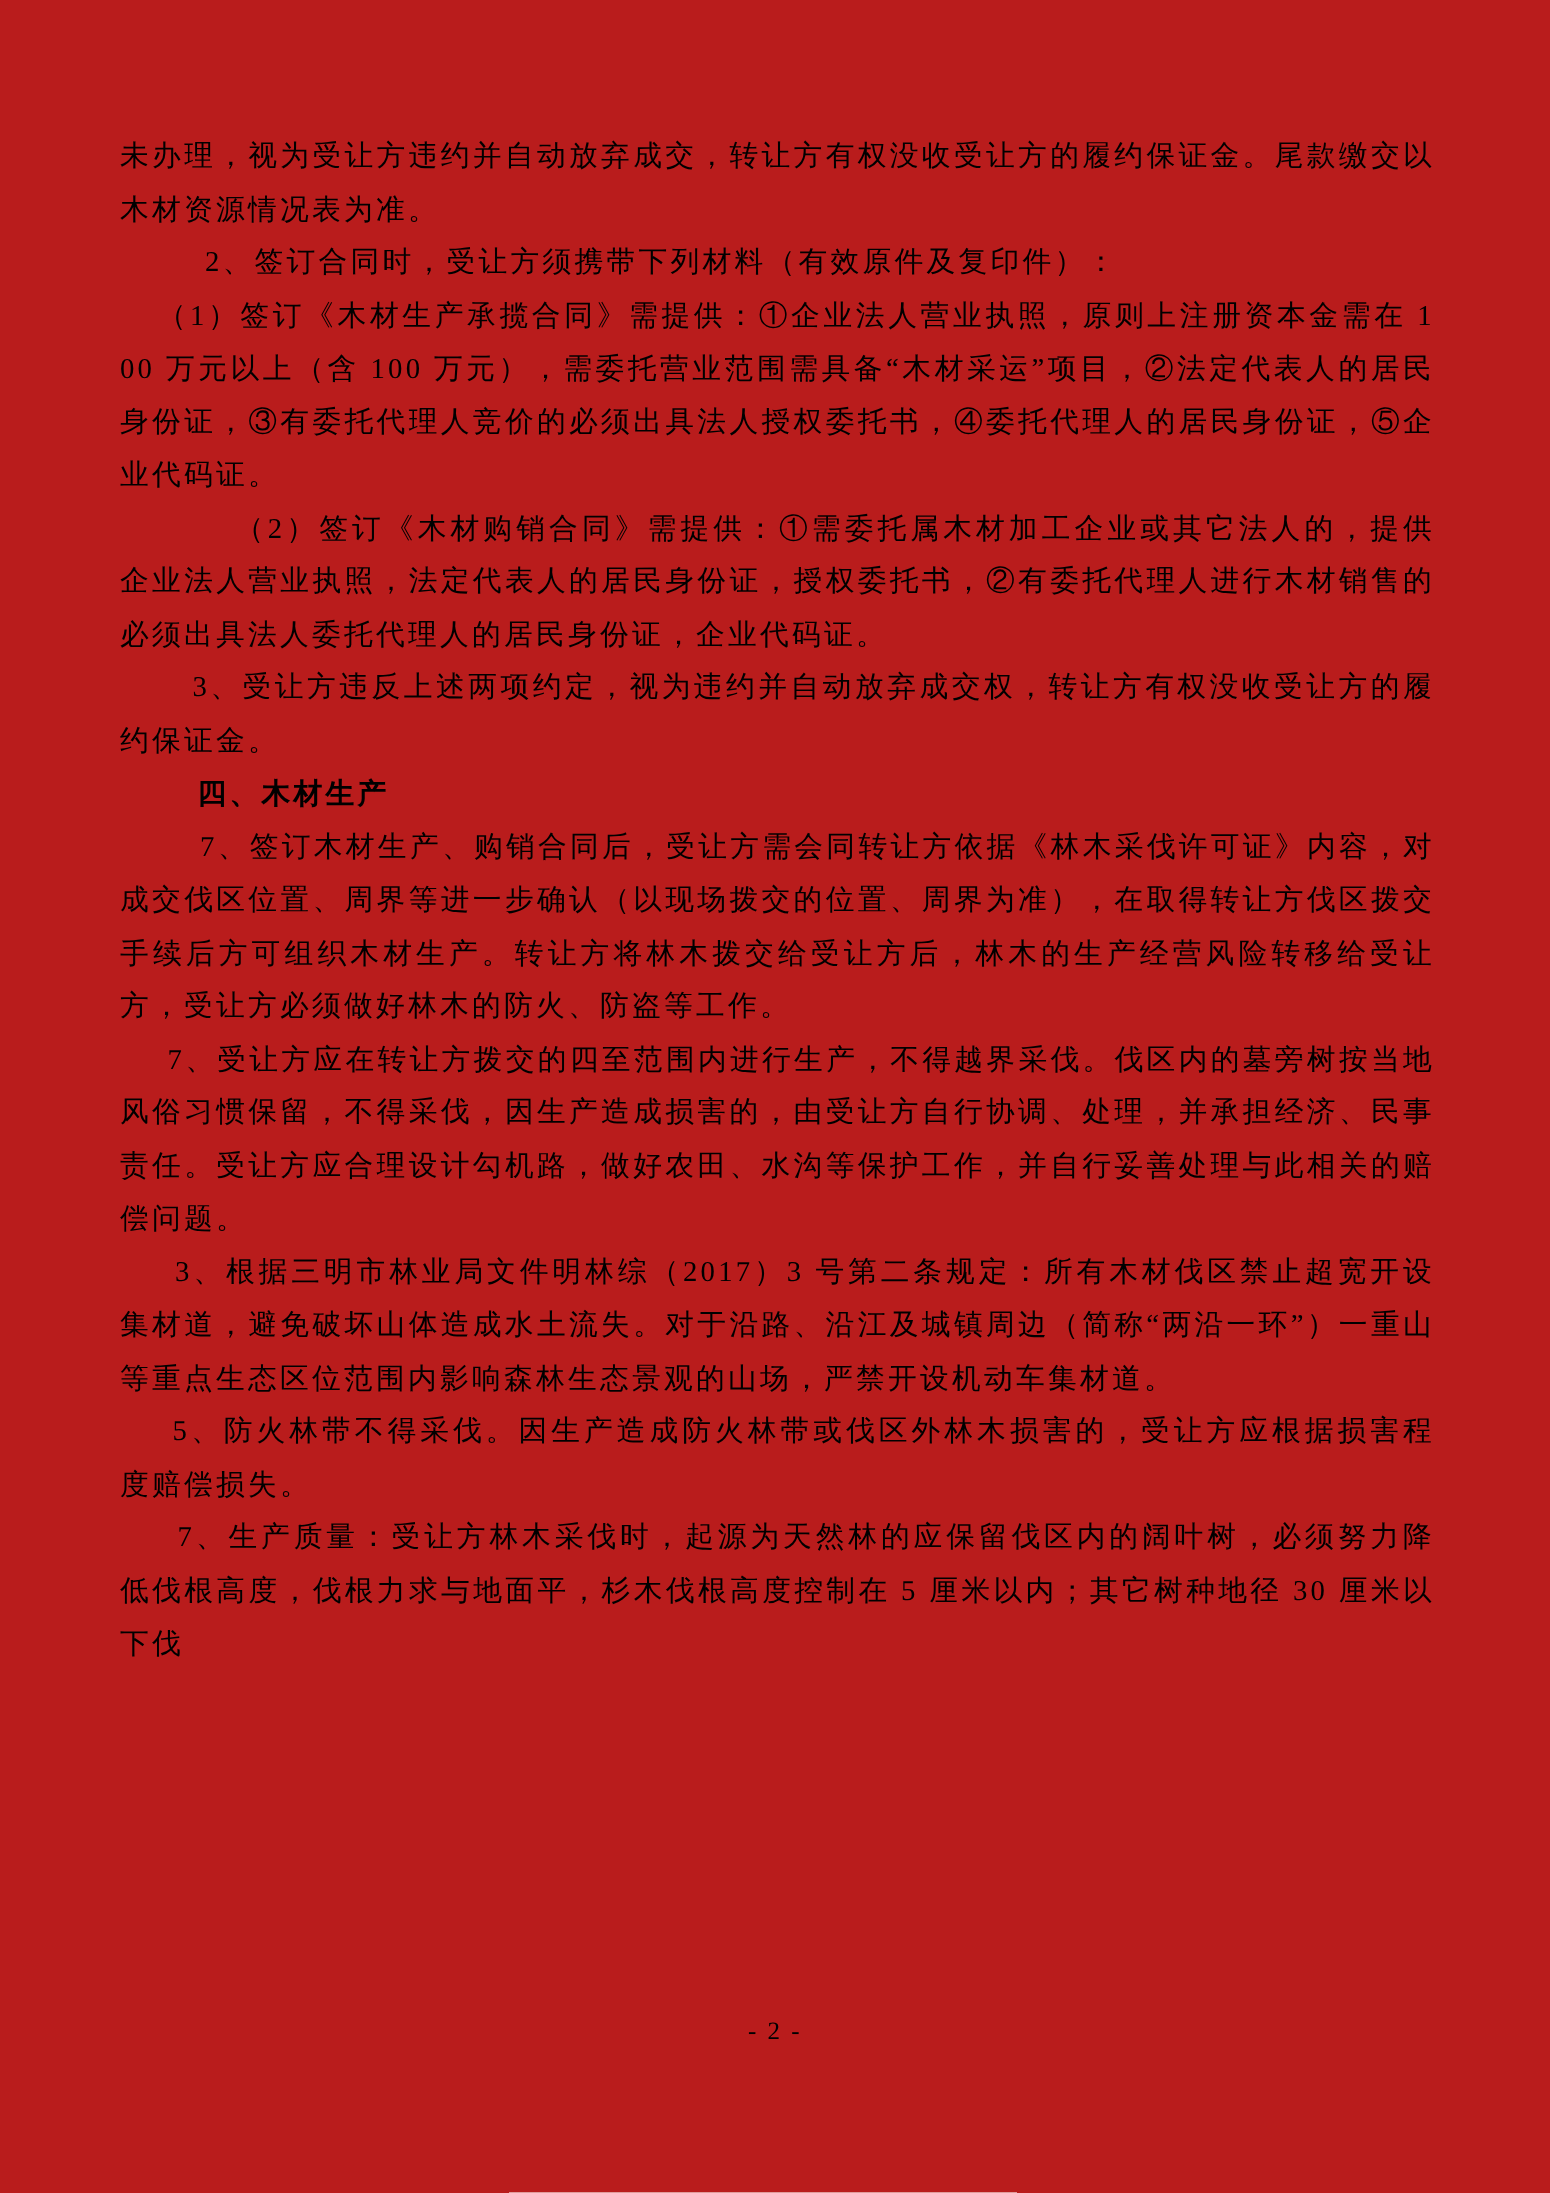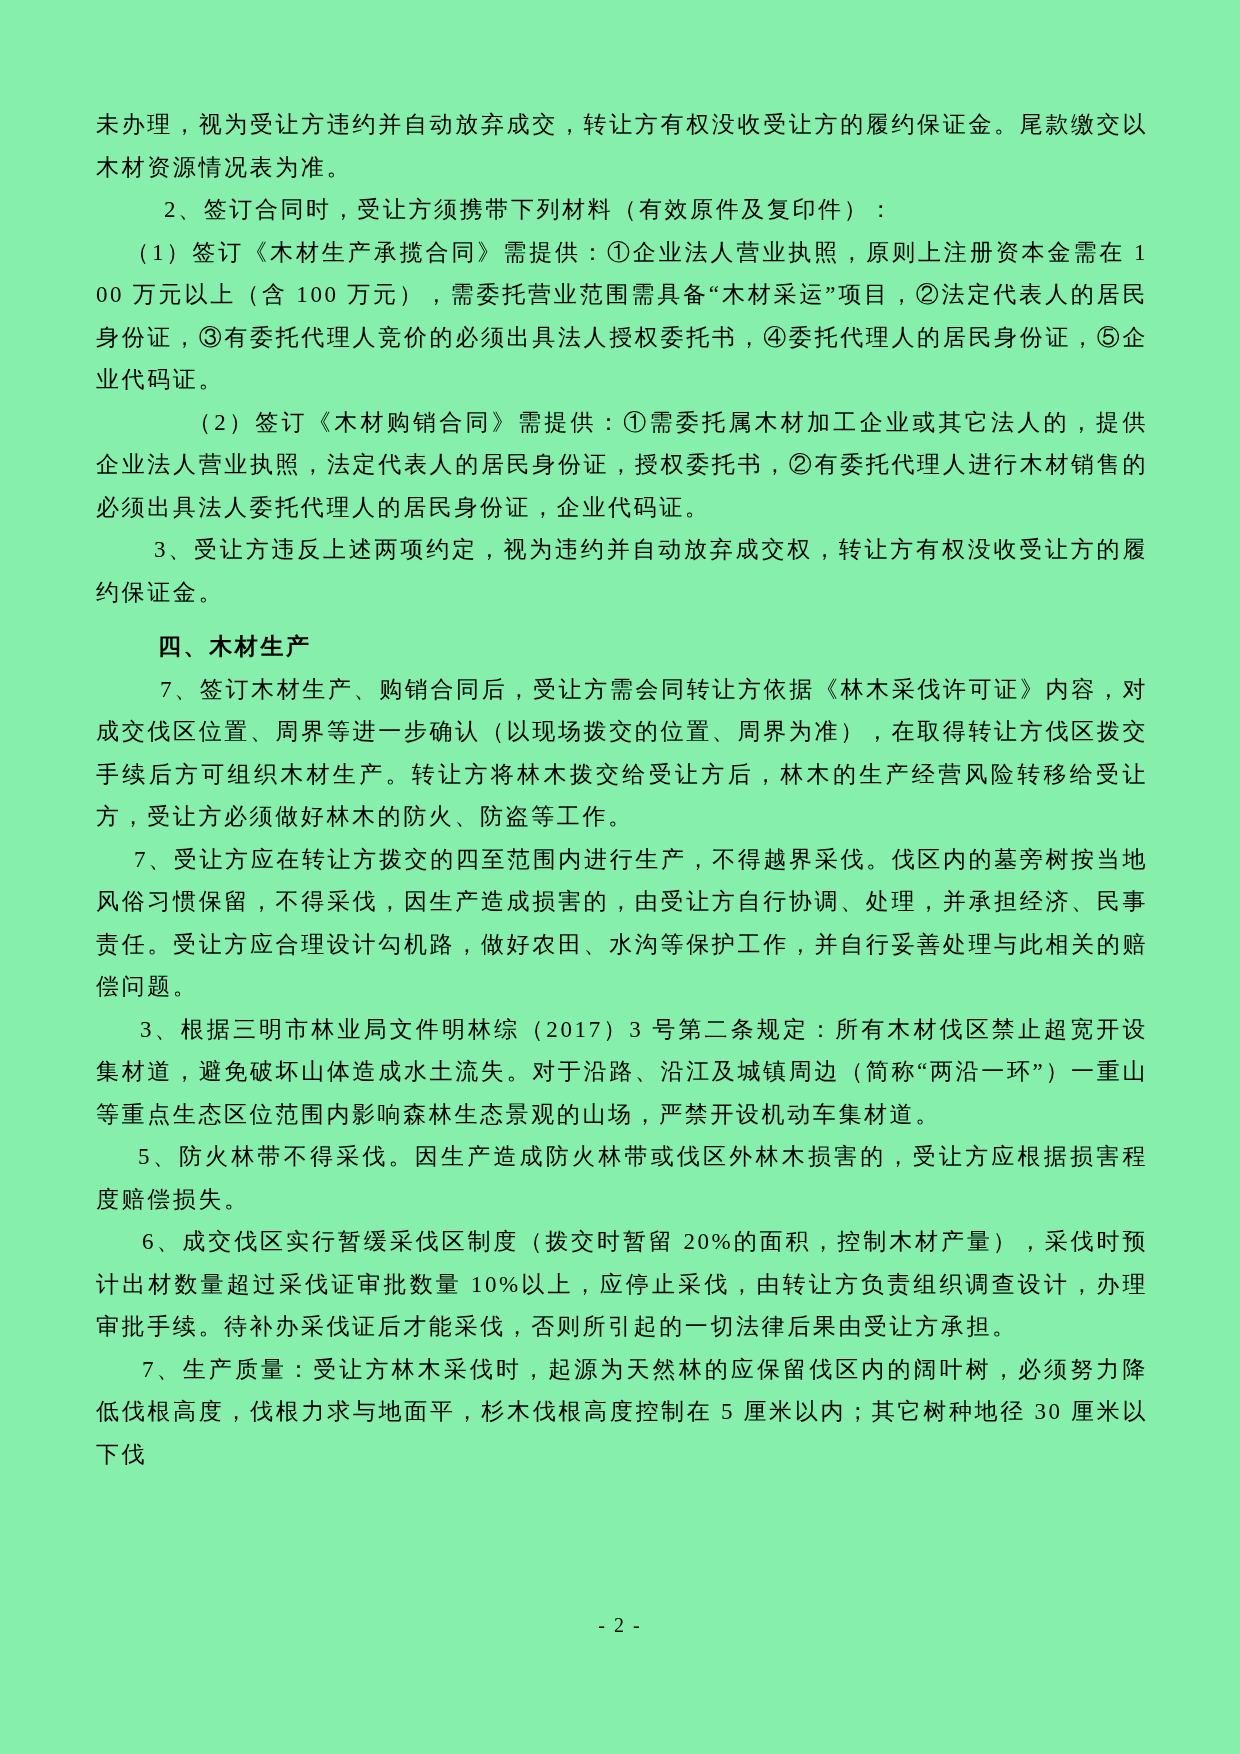--- a/index.html
+++ b/index.html
@@ -4,21 +4,21 @@
 <style>
   html, body {
     margin: 0;
     padding: 0;
     background: #ffffff;
   }
   .page {
     position: relative;
     width: 1240px;
     height: 1754px;
-    background: #86efac;
+    background: #b91c1c;
     color: #000000;
     font-family: "Liberation Serif", "DejaVu Serif", serif;
     overflow: hidden;
   }
   .content {
     position: absolute;
     left: 96px;
     top: 104px;
     width: 1052px;
   }
@@ -27,21 +27,20 @@
     font-size: 23px;
     line-height: 42.5px;
     letter-spacing: 2.6px;
     text-align: justify;
     text-justify: inter-ideograph;
     word-break: break-all;
   }
   .para.heading {
     font-weight: bold;
     text-align: left;
-    margin-top: 12px;
   }
   .footer {
     position: absolute;
     left: 0;
     top: 1614px;
     width: 100%;
     text-align: center;
     font-size: 20px;
     letter-spacing: 2px;
     color: #000000;
@@ -55,17 +54,16 @@
     <p class="para" style="text-indent:0">未办理，视为受让方违约并自动放弃成交，转让方有权没收受让方的履约保证金。尾款缴交以木材资源情况表为准。</p>
     <p class="para" style="text-indent:68px">2、签订合同时，受让方须携带下列材料（有效原件及复印件）：</p>
     <p class="para" style="text-indent:30px">（1）签订《木材生产承揽合同》需提供：①企业法人营业执照，原则上注册资本金需在 100 万元以上（含 100 万元），需委托营业范围需具备“木材采运”项目，②法定代表人的居民身份证，③有委托代理人竞价的必须出具法人授权委托书，④委托代理人的居民身份证，⑤企业代码证。</p>
     <p class="para" style="text-indent:92px">（2）签订《木材购销合同》需提供：①需委托属木材加工企业或其它法人的，提供企业法人营业执照，法定代表人的居民身份证，授权委托书，②有委托代理人进行木材销售的必须出具法人委托代理人的居民身份证，企业代码证。</p>
     <p class="para" style="text-indent:58px">3、受让方违反上述两项约定，视为违约并自动放弃成交权，转让方有权没收受让方的履约保证金。</p>
     <p class="para heading" style="text-indent:62px">四、木材生产</p>
     <p class="para" style="text-indent:64px">7、签订木材生产、购销合同后，受让方需会同转让方依据《林木采伐许可证》内容，对成交伐区位置、周界等进一步确认（以现场拨交的位置、周界为准），在取得转让方伐区拨交手续后方可组织木材生产。转让方将林木拨交给受让方后，林木的生产经营风险转移给受让方，受让方必须做好林木的防火、防盗等工作。</p>
     <p class="para" style="text-indent:38px">7、受让方应在转让方拨交的四至范围内进行生产，不得越界采伐。伐区内的墓旁树按当地风俗习惯保留，不得采伐，因生产造成损害的，由受让方自行协调、处理，并承担经济、民事责任。受让方应合理设计勾机路，做好农田、水沟等保护工作，并自行妥善处理与此相关的赔偿问题。</p>
     <p class="para" style="text-indent:44px">3、根据三明市林业局文件明林综（2017）3 号第二条规定：所有木材伐区禁止超宽开设集材道，避免破坏山体造成水土流失。对于沿路、沿江及城镇周边（简称“两沿一环”）一重山等重点生态区位范围内影响森林生态景观的山场，严禁开设机动车集材道。</p>
     <p class="para" style="text-indent:42px">5、防火林带不得采伐。因生产造成防火林带或伐区外林木损害的，受让方应根据损害程度赔偿损失。</p>
-    <p class="para" style="text-indent:46px">6、成交伐区实行暂缓采伐区制度（拨交时暂留 20%的面积，控制木材产量），采伐时预计出材数量超过采伐证审批数量 10%以上，应停止采伐，由转让方负责组织调查设计，办理审批手续。待补办采伐证后才能采伐，否则所引起的一切法律后果由受让方承担。</p>
     <p class="para" style="text-indent:46px">7、生产质量：受让方林木采伐时，起源为天然林的应保留伐区内的阔叶树，必须努力降低伐根高度，伐根力求与地面平，杉木伐根高度控制在 5 厘米以内；其它树种地径 30 厘米以下伐</p>
   </div>
   <div class="footer">- 2 -</div>
 </div>
 
 </body></html>

